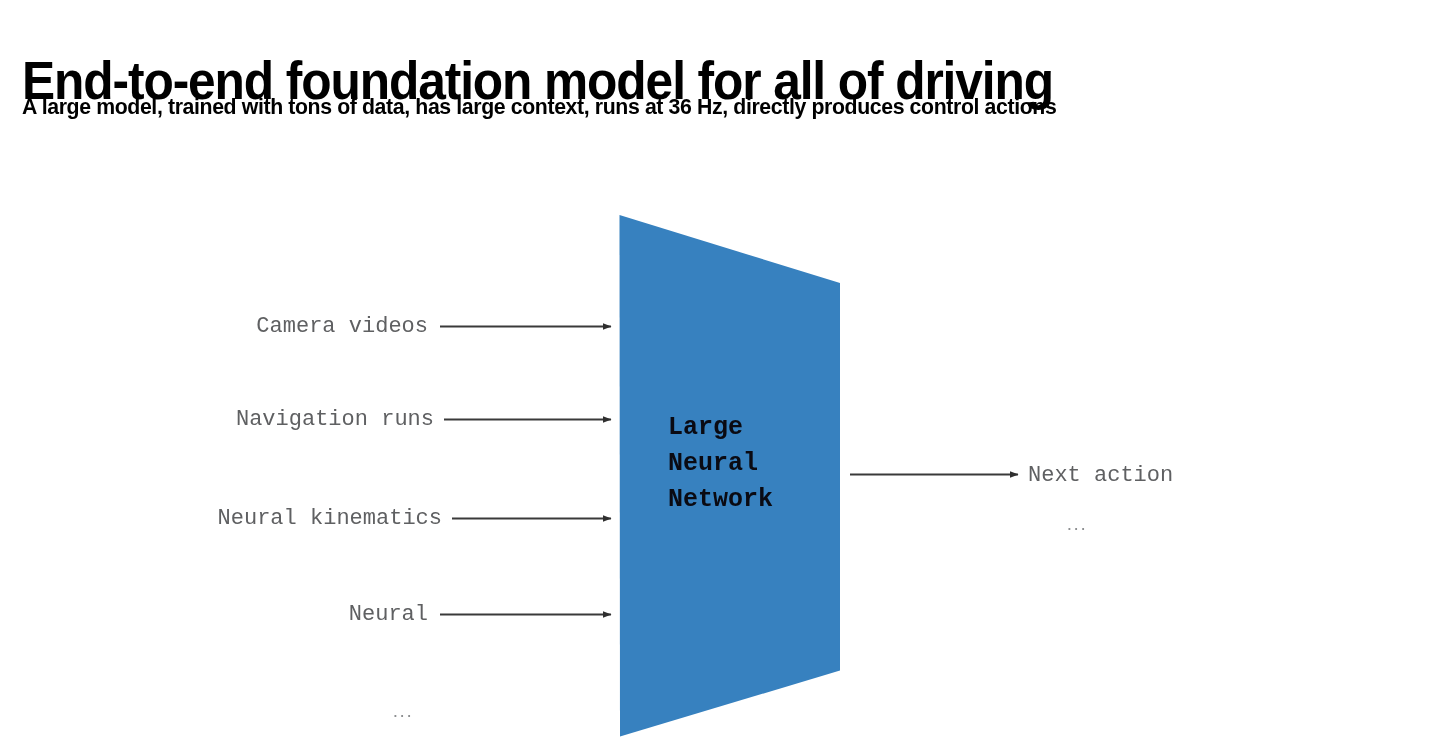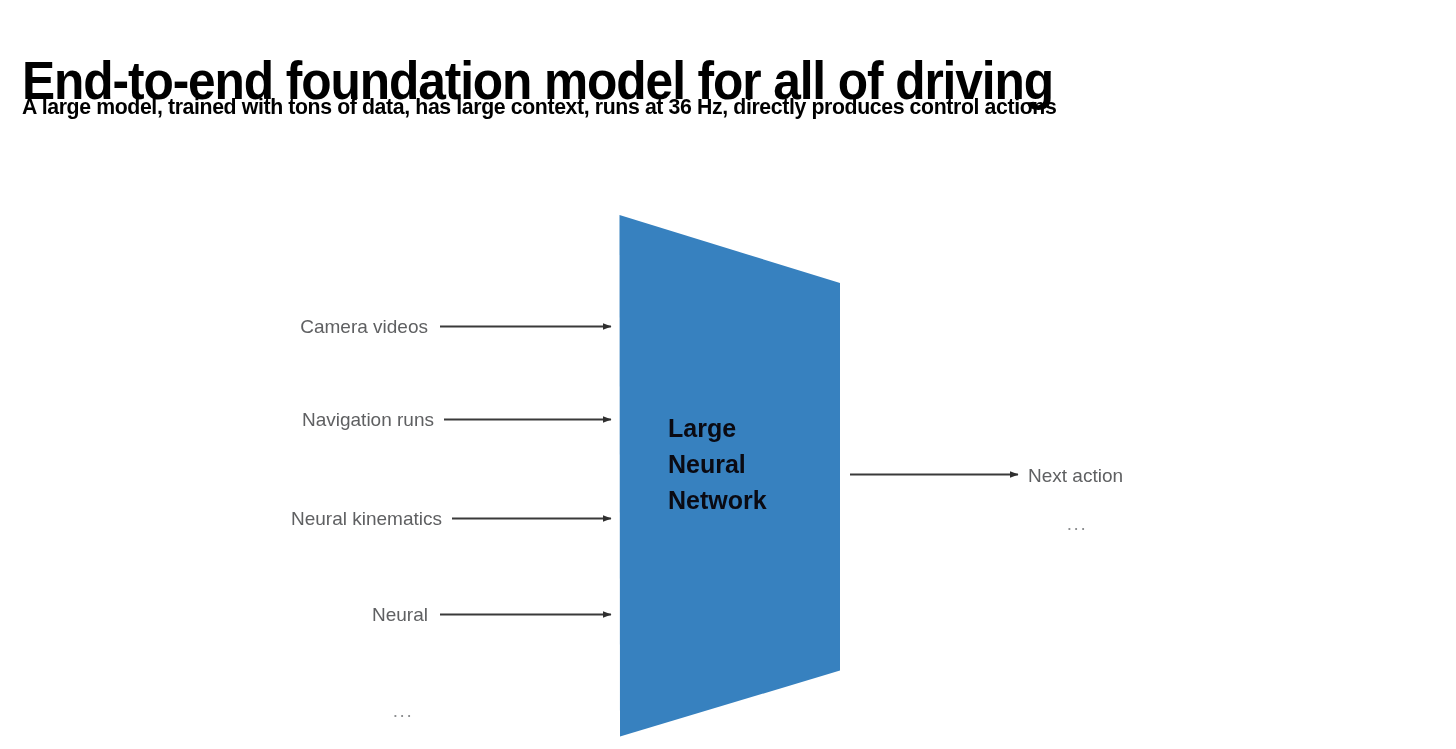--- a/index.html
+++ b/index.html
@@ -59,22 +59,22 @@
     width: 1456px;
     height: 749px;
   }
   .diagram svg {
     display: block;
   }
 
   
   .lbl {
     position: absolute;
-    font-family: Liberation Sans, sans-serif;
-    font-size: 19px;
+    font-family: Liberation Mono, monospace;
+    font-size: 22px;
     line-height: 20px;
     color: #5f6062;
     white-space: nowrap;
   }
   .lbl.right-align {
     text-align: right;
     transform: translate(-100%, -50%);
   }
   .lbl.left-align {
     text-align: right;
@@ -88,21 +88,21 @@
     color: #8d8f91;
     letter-spacing: 1.5px;
     white-space: nowrap;
     transform: translate(-50%, -50%);
   }
 
   .box-label {
     position: absolute;
     left: 668px;
     top: 410px;
-    font-family: Liberation Sans, sans-serif;
+    font-family: Liberation Mono, monospace;
     font-weight: 700;
     font-size: 25px;
     line-height: 36px;
     color: #0a0a12;
     white-space: pre-line;
   }
 </style>
 </head>
 <body>
 

